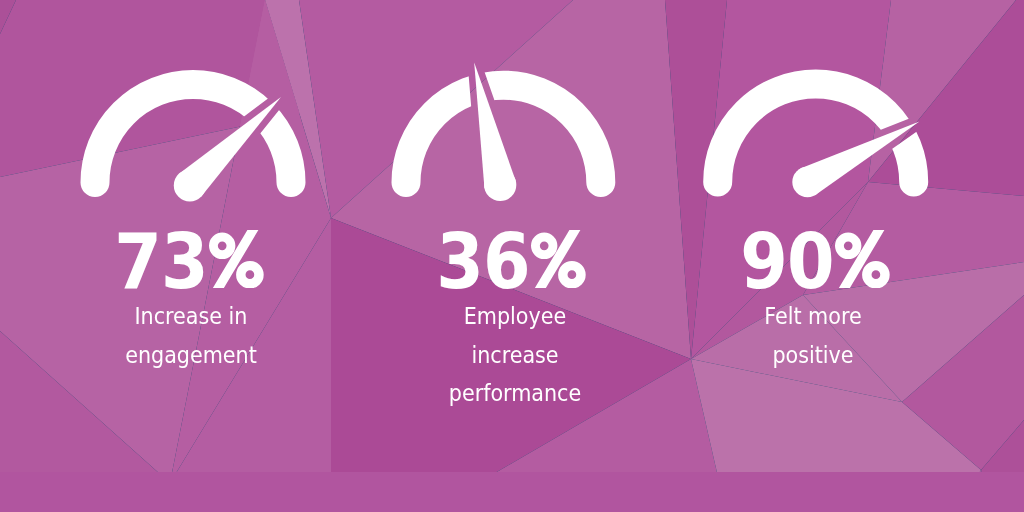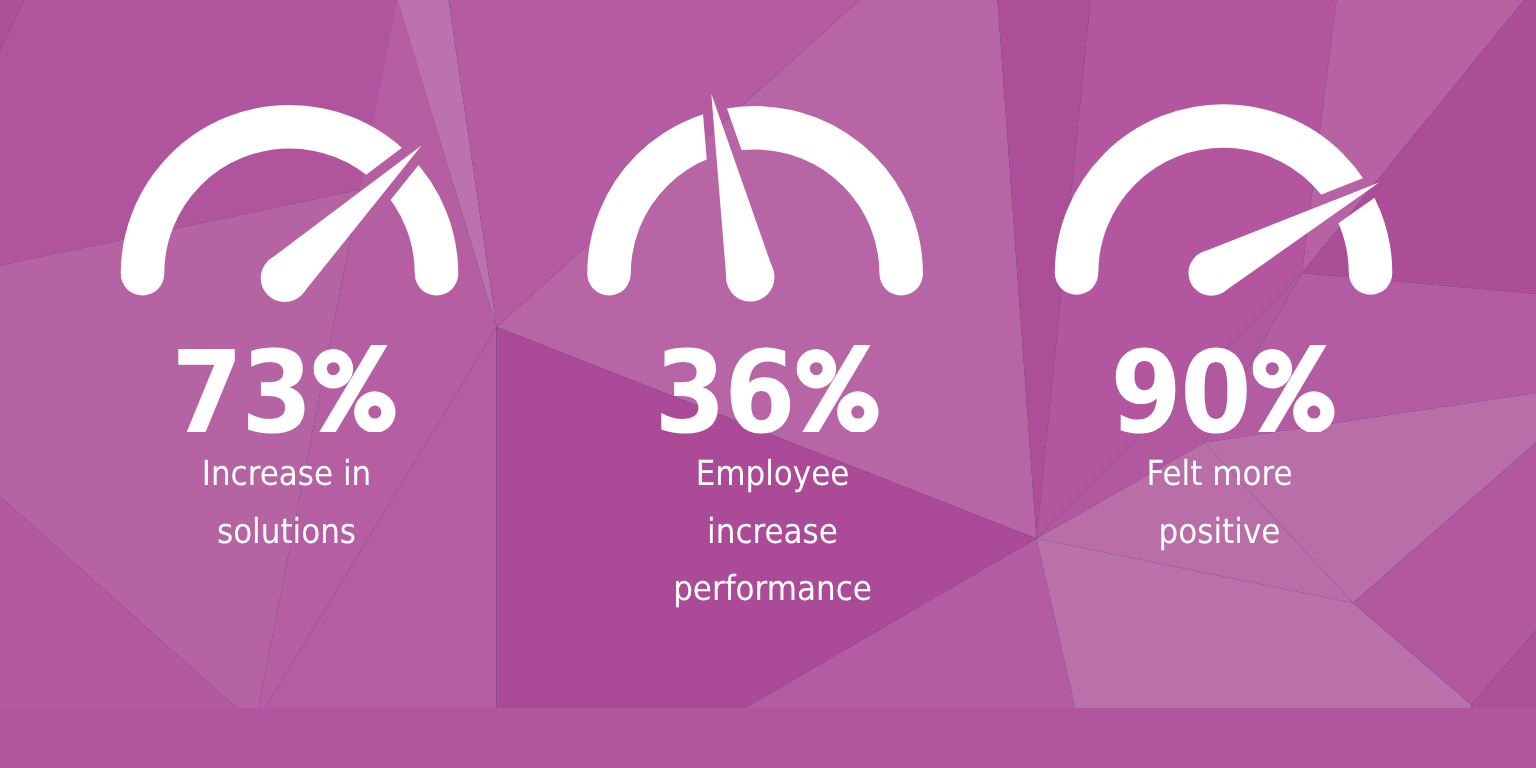--- a/index.html
+++ b/index.html
@@ -83,21 +83,21 @@
       </g>
     </svg>
   <div class="cols">
 
     <div class="col" style="left:43px;top:224px;width:300px">
       <div class="big"><span>73</span><span class="pc" aria-label="percent"><svg xmlns="http://www.w3.org/2000/svg" viewBox="0 0 54.7 58.1">
               <path fill="#ffffff" fill-rule="evenodd" d="M 3.80 58.10 L 38.40 0 L 49.40 0 L 14.80 58.10 Z M 0.00 15.80 A 13.20 13.20 0 1 0 26.40 15.80 A 13.20 13.20 0 1 0 0.00 15.80 Z M 8.85 15.80 A 4.35 4.35 0 1 1 17.55 15.80 A 4.35 4.35 0 1 1 8.85 15.80 Z M 27.10 44.70 A 13.80 13.80 0 1 0 54.70 44.70 A 13.80 13.80 0 1 0 27.10 44.70 Z M 36.55 44.70 A 4.35 4.35 0 1 1 45.25 44.70 A 4.35 4.35 0 1 1 36.55 44.70 Z"></path>
             </svg></span></div>
       <div class="cap" style="left:-2px">
         <div>Increase in</div>
-        <div>solutions</div>
+        <div>engagement</div>
       </div>
     </div>
 
     <div class="col" style="left:365px;top:224px;width:300px">
       <div class="big"><span>36</span><span class="pc" aria-label="percent"><svg xmlns="http://www.w3.org/2000/svg" viewBox="0 0 54.7 58.1">
               <path fill="#ffffff" fill-rule="evenodd" d="M 3.80 58.10 L 38.40 0 L 49.40 0 L 14.80 58.10 Z M 0.00 15.80 A 13.20 13.20 0 1 0 26.40 15.80 A 13.20 13.20 0 1 0 0.00 15.80 Z M 8.85 15.80 A 4.35 4.35 0 1 1 17.55 15.80 A 4.35 4.35 0 1 1 8.85 15.80 Z M 27.10 44.70 A 13.80 13.80 0 1 0 54.70 44.70 A 13.80 13.80 0 1 0 27.10 44.70 Z M 36.55 44.70 A 4.35 4.35 0 1 1 45.25 44.70 A 4.35 4.35 0 1 1 36.55 44.70 Z"></path>
             </svg></span></div>
       <div class="cap" style="left:0px">
         <div>Employee</div>
         <div>increase</div>

